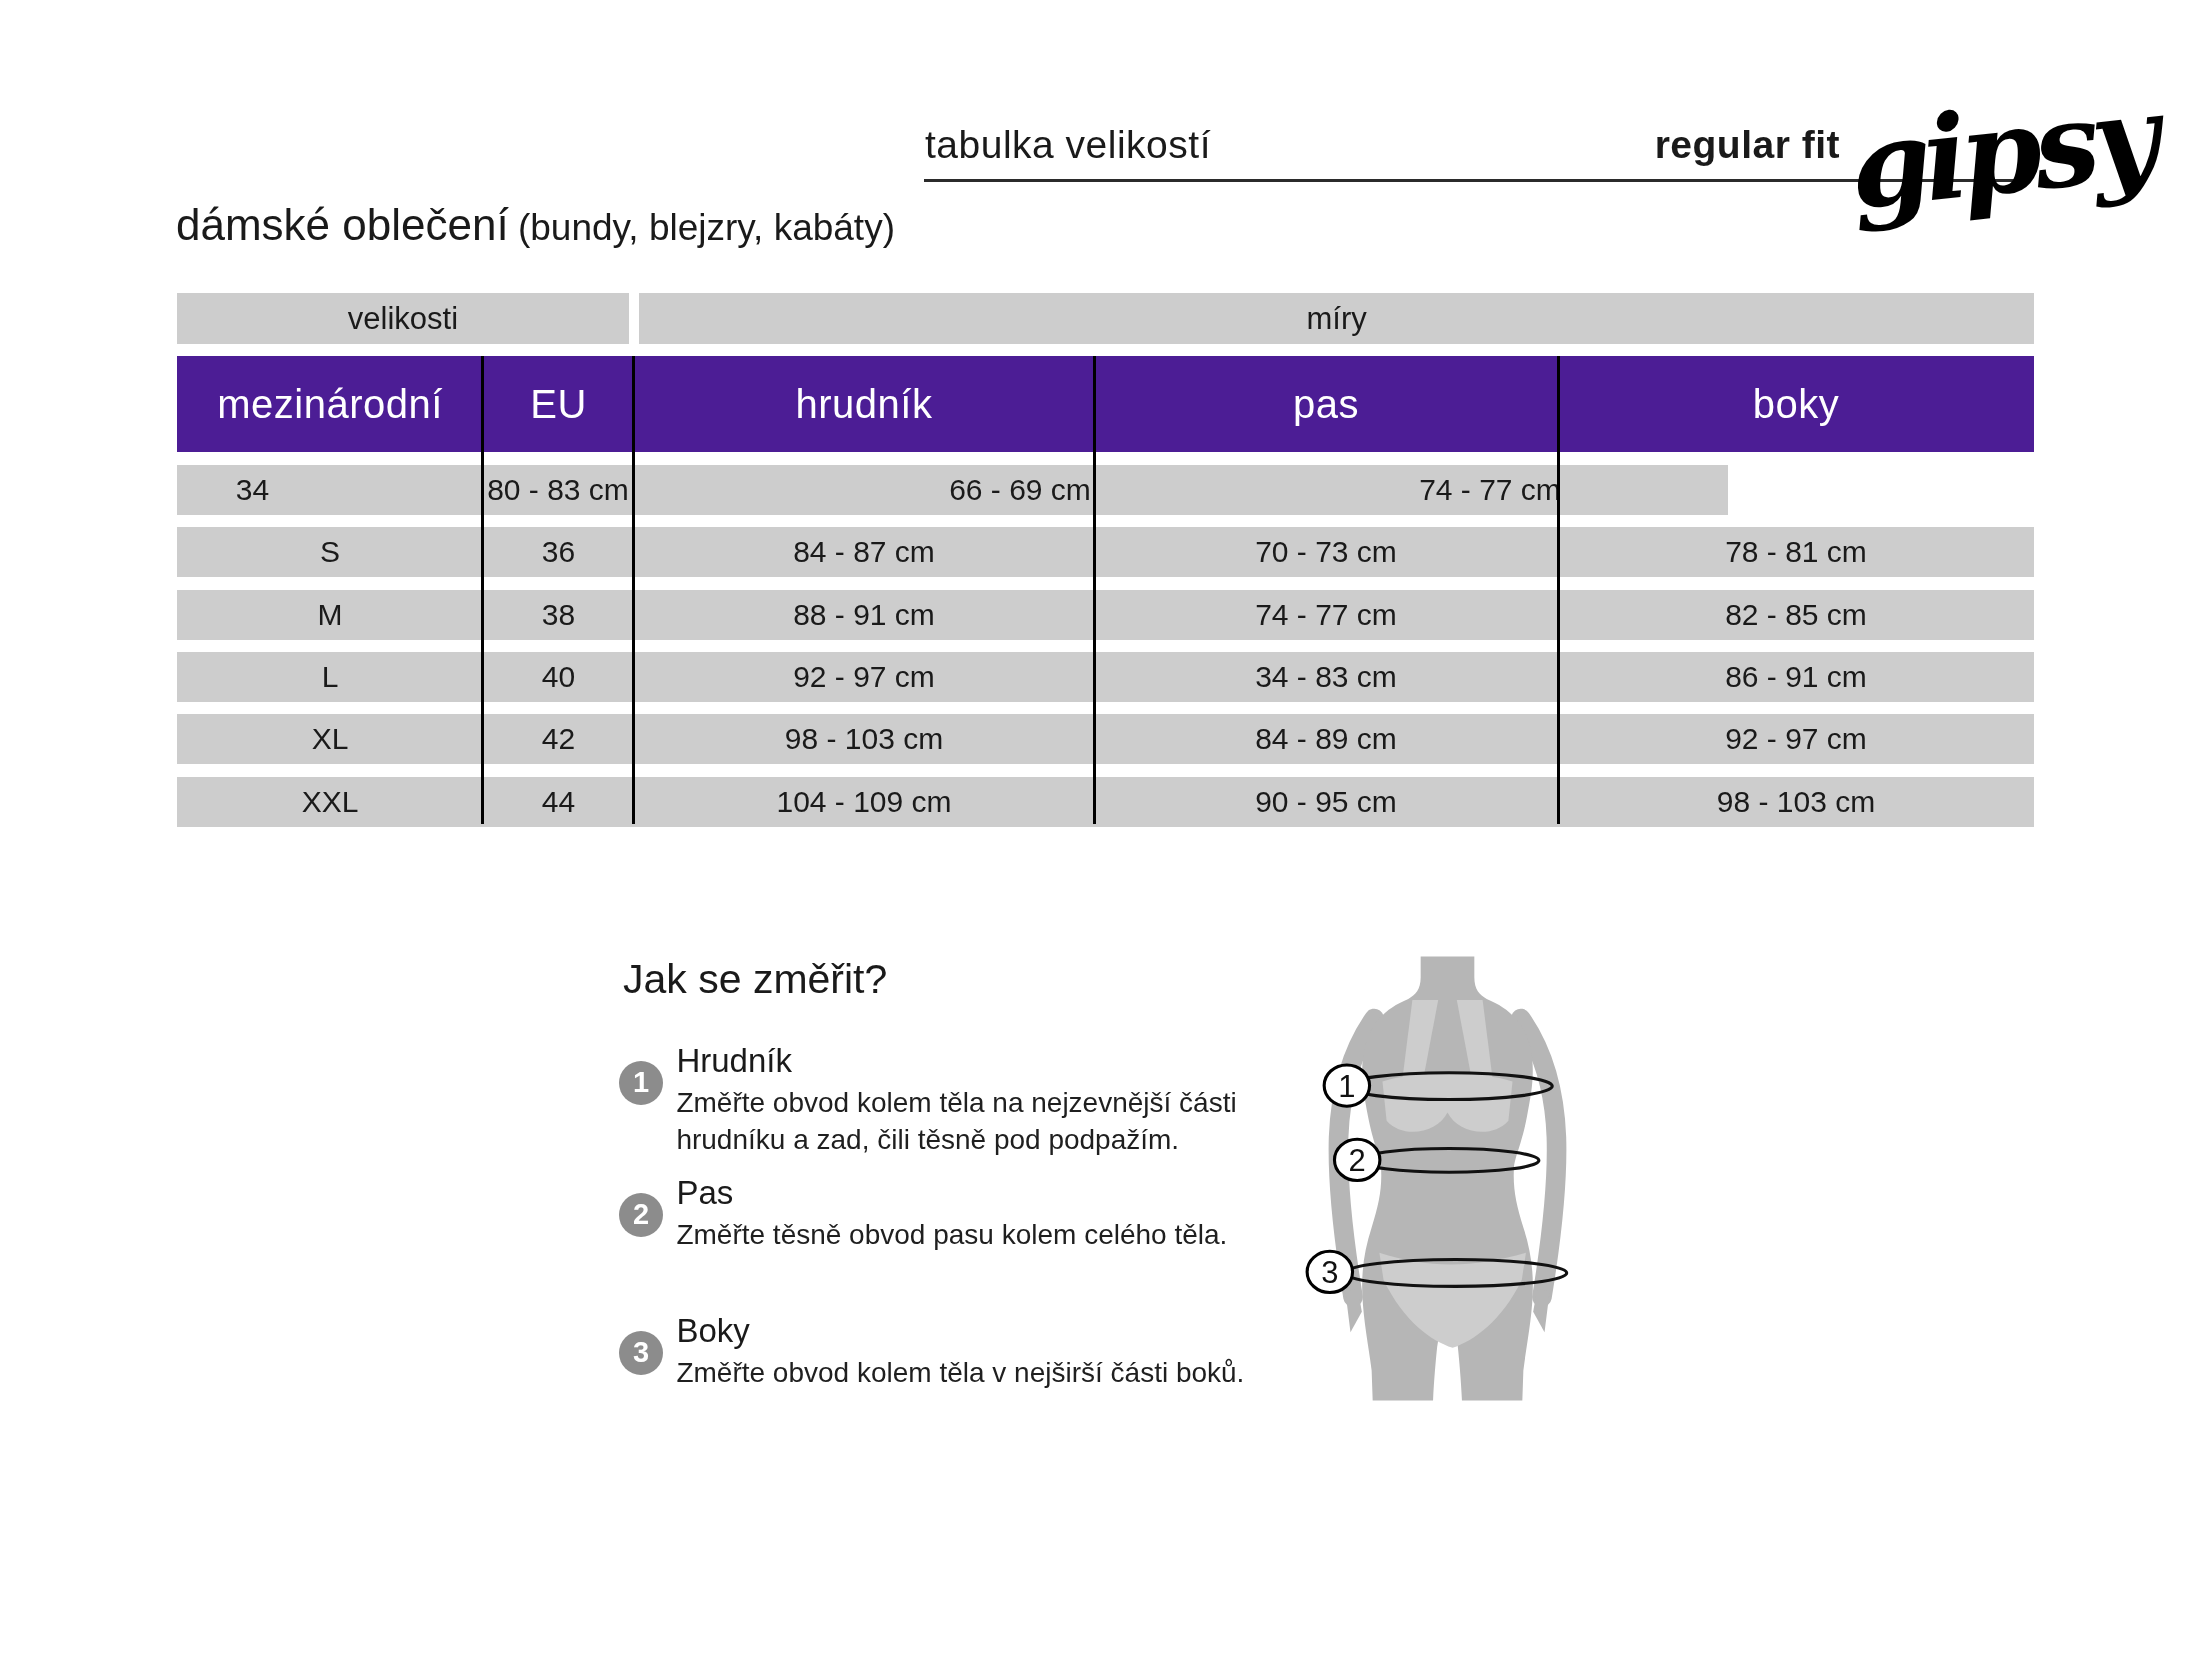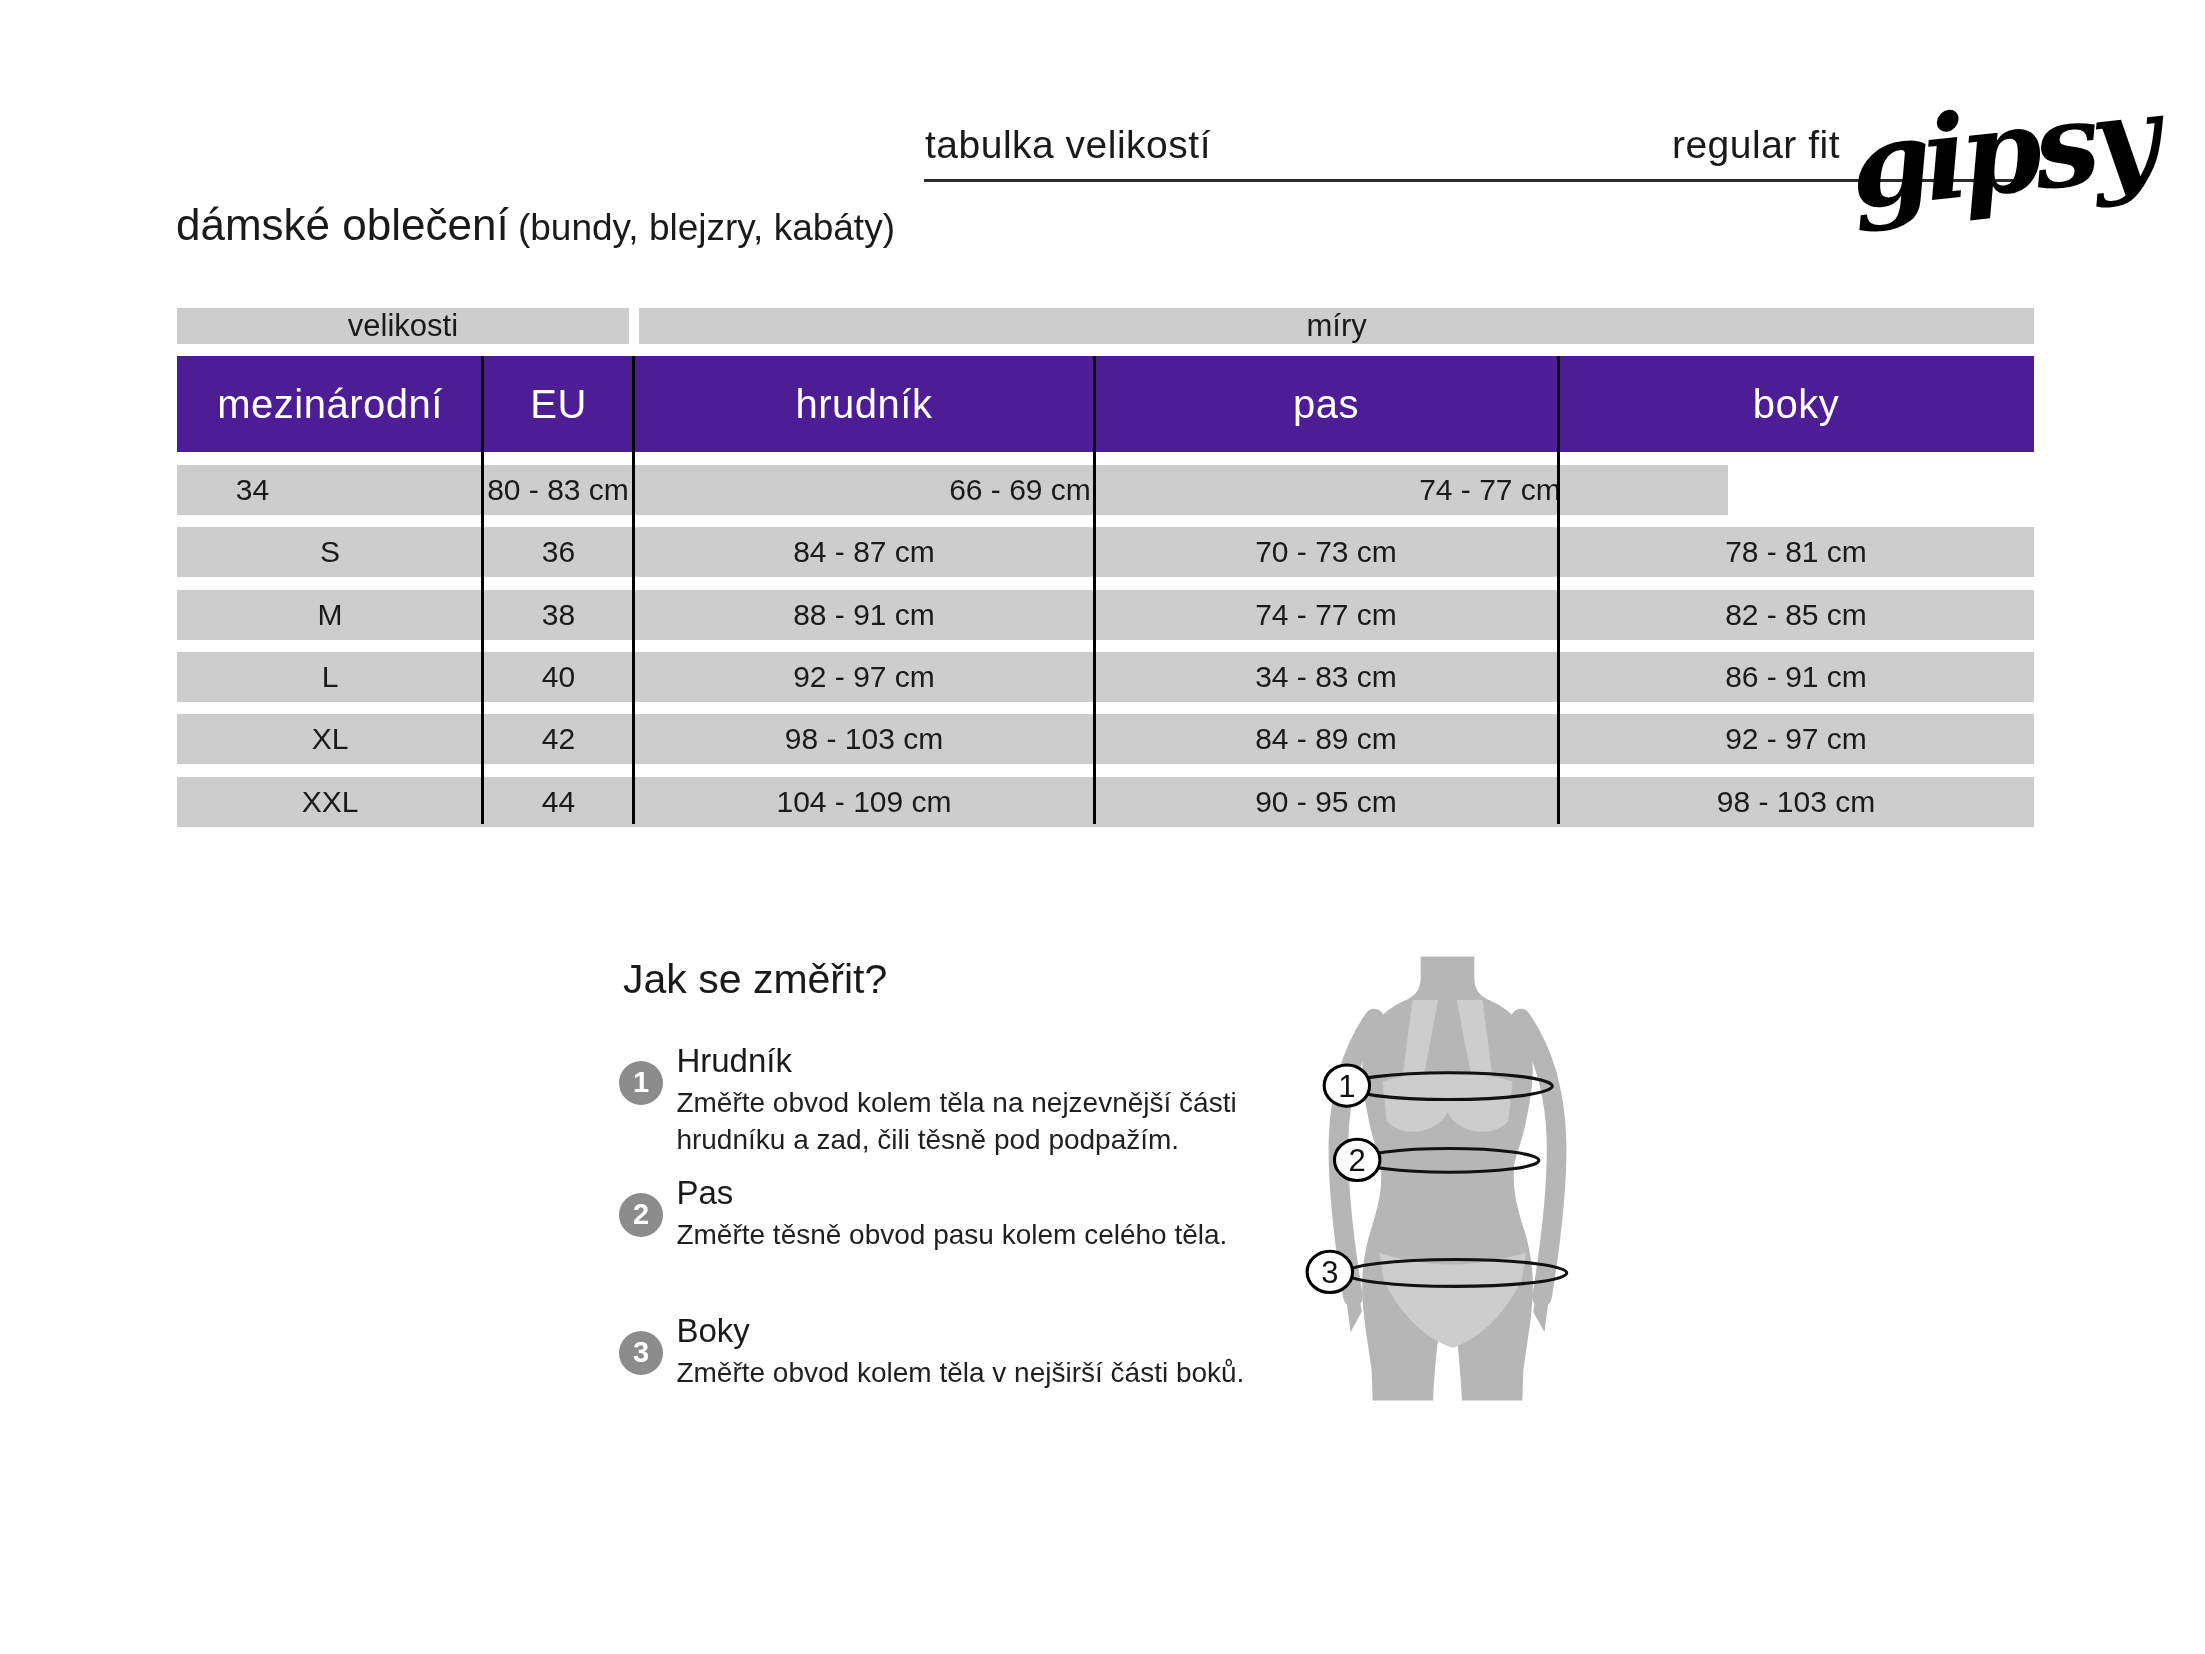--- a/index.html
+++ b/index.html
@@ -8,40 +8,40 @@
     font-family: "Liberation Sans", sans-serif; color: #1a1a1a;
     -webkit-font-smoothing: antialiased;
   }
   .abs { position: absolute; }
 
   
   .page-head-title {
     left: 925px; top: 123px; font-size: 39px; font-weight: 300; letter-spacing: 0.5px;
   }
   .fit-label {
-    top: 123px; right: 365px; font-size: 39px; font-weight: 400; letter-spacing: 0.5px;
+    top: 123px; right: 365px; font-size: 39px; font-weight: 700; letter-spacing: 0.5px;
   }
   .head-rule {
     left: 924px; top: 179px; width: 1102px; height: 3.1px; background: #2b2b2b;
   }
   .brand-logo {
     left: 1851px; top: 57px; width: 238px; height: 222px; text-align: center;
     font-family: "DejaVu Serif", serif; font-style: italic; font-weight: bold;
     font-size: 116px; line-height: 196px; letter-spacing: -7.2px; color: #000;
     transform: rotate(-6deg); z-index: 5;
   }
 
   
   .doc-title { left: 176px; top: 200px; display: flex; align-items: baseline; gap: 9.3px; white-space: nowrap; }
   .doc-title .main { font-size: 44px; font-weight: 300; }
   .doc-title .sub  { font-size: 37px; font-weight: 300; }
 
   
   .size-table { left: 177px; top: 293px; width: 1857px; height: 531px; }
-  .group-row { display: flex; height: 51px; align-items: flex-end; }
+  .group-row { display: flex; height: 51px; }
   .group-cell {
     background: #cdcdcd; display: flex; align-items: center; justify-content: center;
     font-size: 31px; font-weight: 300;
   }
   .group-sizes { width: 452px; margin-right: 10.3px; }
   .group-measures { width: 1395px; }
 
   .head-row { display: flex; height: 96px; margin-top: 12.4px; background: #4c1d95; }
   .head-cell {
     color: #ffffff; font-size: 40px; font-weight: 300; letter-spacing: 0.5px;

